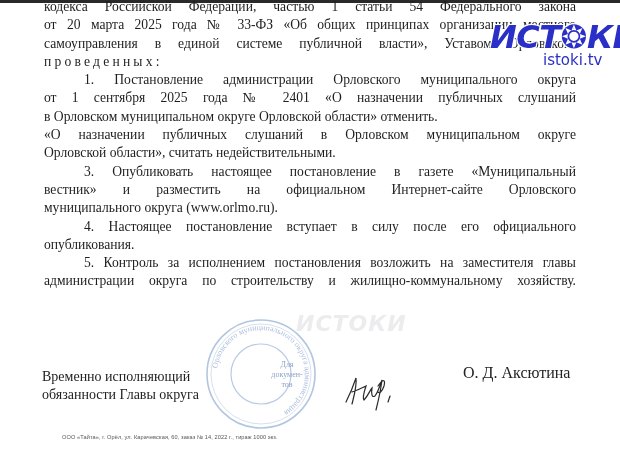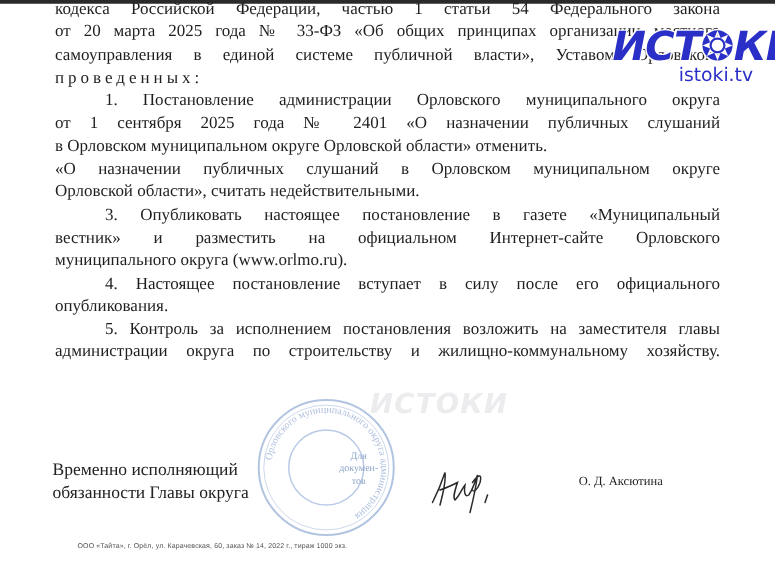--- a/index.html
+++ b/index.html
@@ -9,21 +9,21 @@
       font-family: "Liberation Serif", "DejaVu Serif", serif;
       color: #1e1e1e;
     }
     .topbar { position: absolute; left: 0; top: 0; width: 620px; height: 3px; background: #2a2a2a; }
     .doc { position: absolute; left: 44px; top: 0; width: 532px; font-size: 13.6px; line-height: 18.3px; }
     .line { display: block; white-space: nowrap; height: 18.3px; }
     .just { text-align: justify; text-align-last: justify; white-space: normal; overflow: hidden; }
     .ind { padding-left: 40px; }
     .spaced { letter-spacing: 3.2px; }
     .sign-block { position: absolute; left: 42px; top: 356px; font-size: 14px; line-height: 18px; color: #222; margin-top: 12px; }
-    .signer { position: absolute; left: 463px; top: 380px; font-size: 10px; color: #222; }
+    .signer { position: absolute; left: 463px; top: 364px; font-size: 16px; color: #222; }
     .printer { position: absolute; left: 62px; top: 434px; font-family: "Liberation Sans", sans-serif; font-size: 5.6px; color: #555; white-space: nowrap; letter-spacing: 0.1px; }
     .stamp { position: absolute; left: 205px; top: 318px; width: 112px; height: 112px; }
     .stamp-inner-text { position: absolute; left: 233px; top: 360px; width: 56px; text-align: center; font-size: 8px; line-height: 10px; color: #8aa3c8; margin-left: 26px; }
     .signature { position: absolute; left: 342px; top: 366px; }
     .logo { position: absolute; left: 490px; top: 24px; width: 130px; height: 50px; }
     .logo-main { position: absolute; left: 0; top: 0; font-family: "DejaVu Sans", sans-serif; font-weight: bold; font-size: 32px; letter-spacing: -0.5px; color: #2a2fc7; line-height: 26px;
       text-shadow: 1px 1px 0 #ffffff, -1px -1px 0 #ffffff, 1px -1px 0 #fff, -1px 1px 0 #fff; font-style: italic; }
     .logo-sub { position: absolute; left: 53px; top: 27px; font-family: "DejaVu Sans", sans-serif; font-size: 15px; color: #2a2fc7; line-height: 18px;
       text-shadow: 1px 1px 0 #ffffff, -1px -1px 0 #ffffff, 1px -1px 0 #fff, -1px 1px 0 #fff; }
     .watermark { position: absolute; left: 296px; top: 311px; font-family: "DejaVu Sans", sans-serif; font-weight: bold; font-size: 22px; color: rgba(200,200,205,0.35); letter-spacing: 1px; font-style: italic; }

